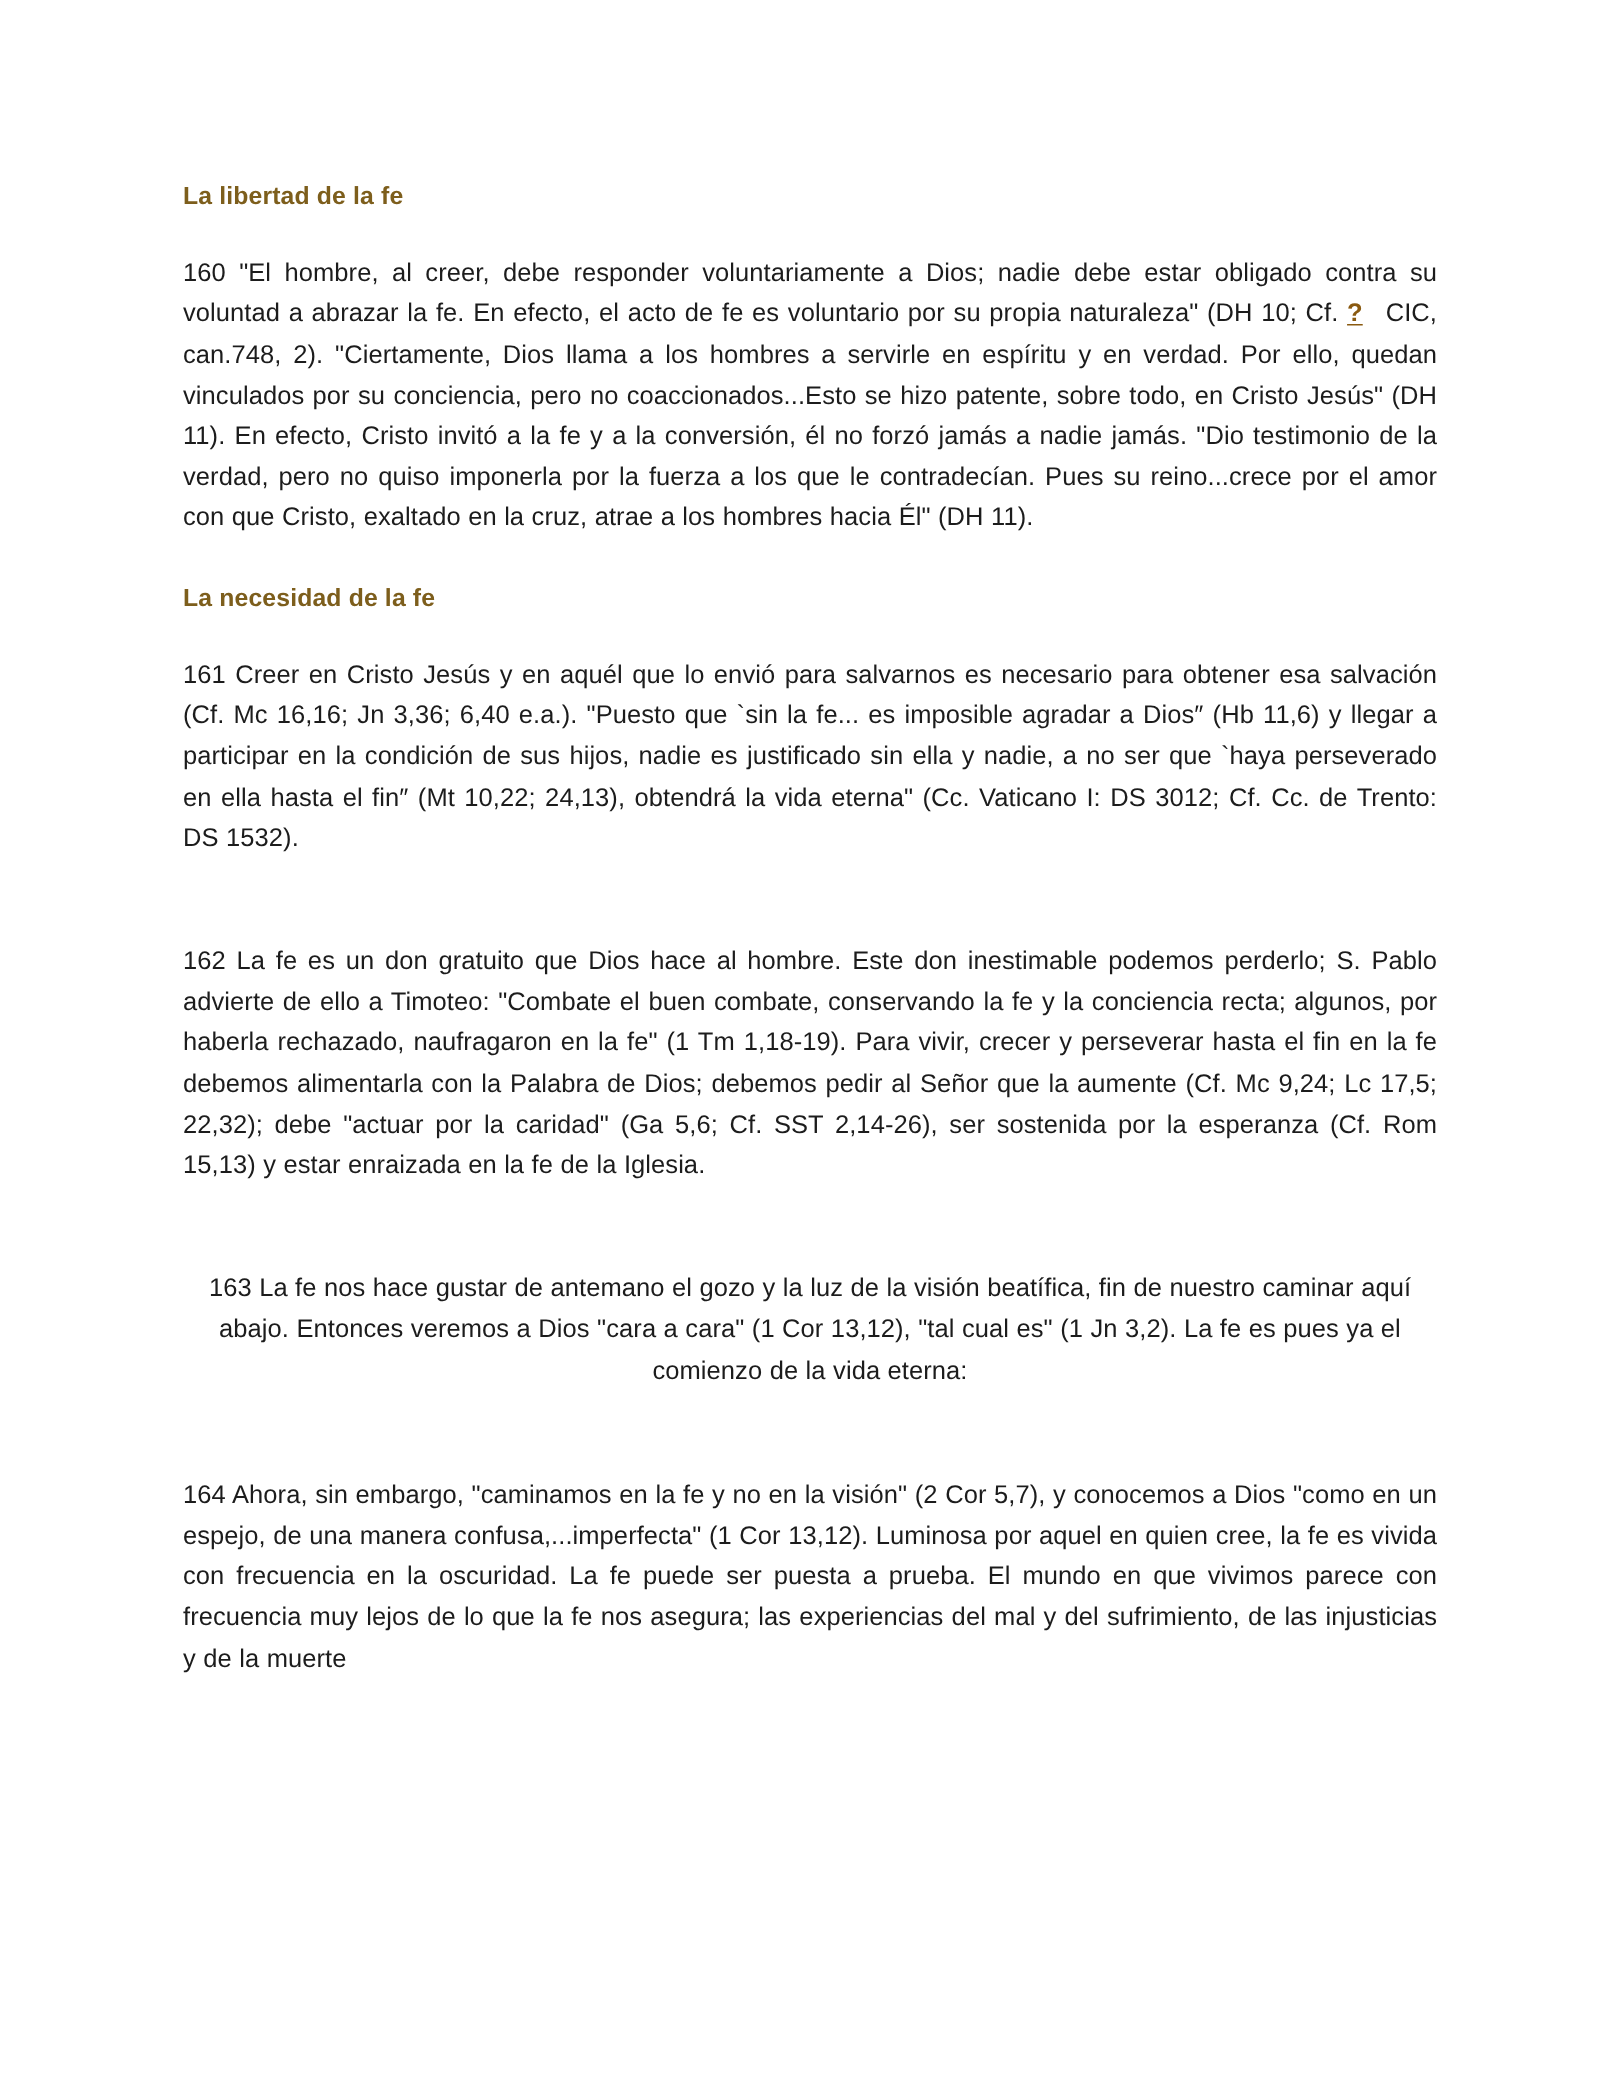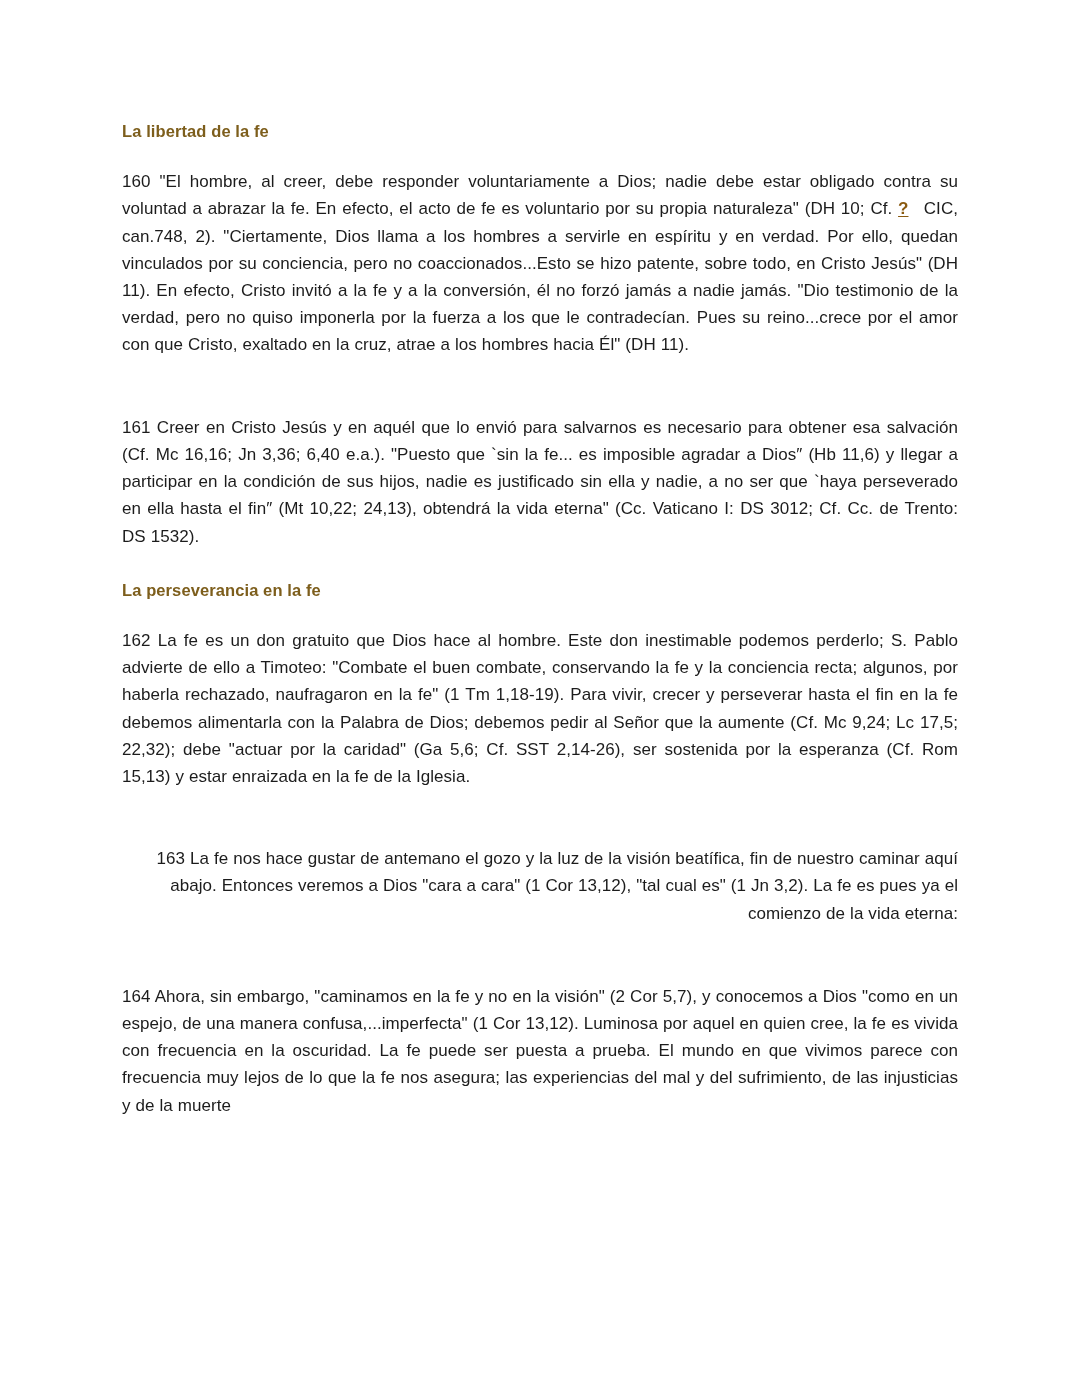--- a/index.html
+++ b/index.html
@@ -42,21 +42,21 @@
     font-size: 17px;
     line-height: 27.2px;
     margin: 0;
     padding: 0;
     text-align: justify;
     color: #1c1c1c;
     letter-spacing: 0.05px;
     word-spacing: 0.2px;
   }
   p.body-par.flow {
-    text-align: right;
+    text-align: center;
   }
 
   
   .gap-heading-to-par { height: 26px; }
   .gap-par-to-heading { height: 29px; }
   .gap-par-to-par     { height: 28px; }
 
   a.ref-link {
     color: #8a5a10;
     font-weight: bold;
@@ -70,27 +70,27 @@
 <div class="page">
   <div class="content">
 
     <h2 class="section-heading">La libertad de la fe</h2>
     <div class="gap-heading-to-par"></div>
 
     <p class="body-par"><span>160 "El hombre, al creer, debe responder voluntariamente a Dios; nadie debe estar obligado contra su voluntad a abrazar la fe. En efecto, el acto de fe es voluntario por su propia naturaleza" (DH 10; Cf. </span><a href="#" class="ref-link">?</a><span class="trail-underline" style="text-decoration:underline; color:transparent;">_</span><span> CIC, can.748, 2). "Ciertamente, Dios llama a los hombres a servirle en espíritu y en verdad. Por ello, quedan vinculados por su conciencia, pero no coaccionados...Esto se hizo patente, sobre todo, en Cristo Jesús" (DH 11). En efecto, Cristo invitó a la fe y a la conversión, él no forzó jamás a nadie jamás. "Dio testimonio de la verdad, pero no quiso imponerla por la fuerza a los que le contradecían. Pues su reino...crece por el amor con que Cristo, exaltado en la cruz, atrae a los hombres hacia Él" (DH 11).</span></p>
 
     <div class="gap-par-to-heading"></div>
 
+    <h2 class="section-heading">La necesidad de la fe</h2>
     <div class="gap-heading-to-par"></div>
 
     <p class="body-par">161 Creer en Cristo Jesús y en aquél que lo envió para salvarnos es necesario para obtener esa salvación (Cf. Mc 16,16; Jn 3,36; 6,40 e.a.). "Puesto que `sin la fe... es imposible agradar a Dios″ (Hb 11,6) y llegar a participar en la condición de sus hijos, nadie es justificado sin ella y nadie, a no ser que `haya perseverado en ella hasta el fin″ (Mt 10,22; 24,13), obtendrá la vida eterna" (Cc. Vaticano I: DS 3012; Cf. Cc. de Trento: DS 1532).</p>
 
     <div class="gap-par-to-heading"></div>
 
-    <h2 class="section-heading">La perseverancia en la fe</h2>
     <div class="gap-heading-to-par"></div>
 
     <p class="body-par">162 La fe es un don gratuito que Dios hace al hombre. Este don inestimable podemos perderlo; S. Pablo advierte de ello a Timoteo: "Combate el buen combate, conservando la fe y la conciencia recta; algunos, por haberla rechazado, naufragaron en la fe" (1 Tm 1,18-19). Para vivir, crecer y perseverar hasta el fin en la fe debemos alimentarla con la Palabra de Dios; debemos pedir al Señor que la aumente (Cf. Mc 9,24; Lc 17,5; 22,32); debe "actuar por la caridad" (Ga 5,6; Cf. SST 2,14-26), ser sostenida por la esperanza (Cf. Rom 15,13) y estar enraizada en la fe de la Iglesia.</p>
 
     <div class="gap-par-to-heading"></div>
 
     <div class="gap-heading-to-par"></div>
 
     <p class="body-par flow">163 La fe nos hace gustar de antemano el gozo y la luz de la visión beatífica, fin de nuestro caminar aquí abajo. Entonces veremos a Dios "cara a cara" (1 Cor 13,12), "tal cual es" (1 Jn 3,2). La fe es pues ya el comienzo de la vida eterna:</p>
 

